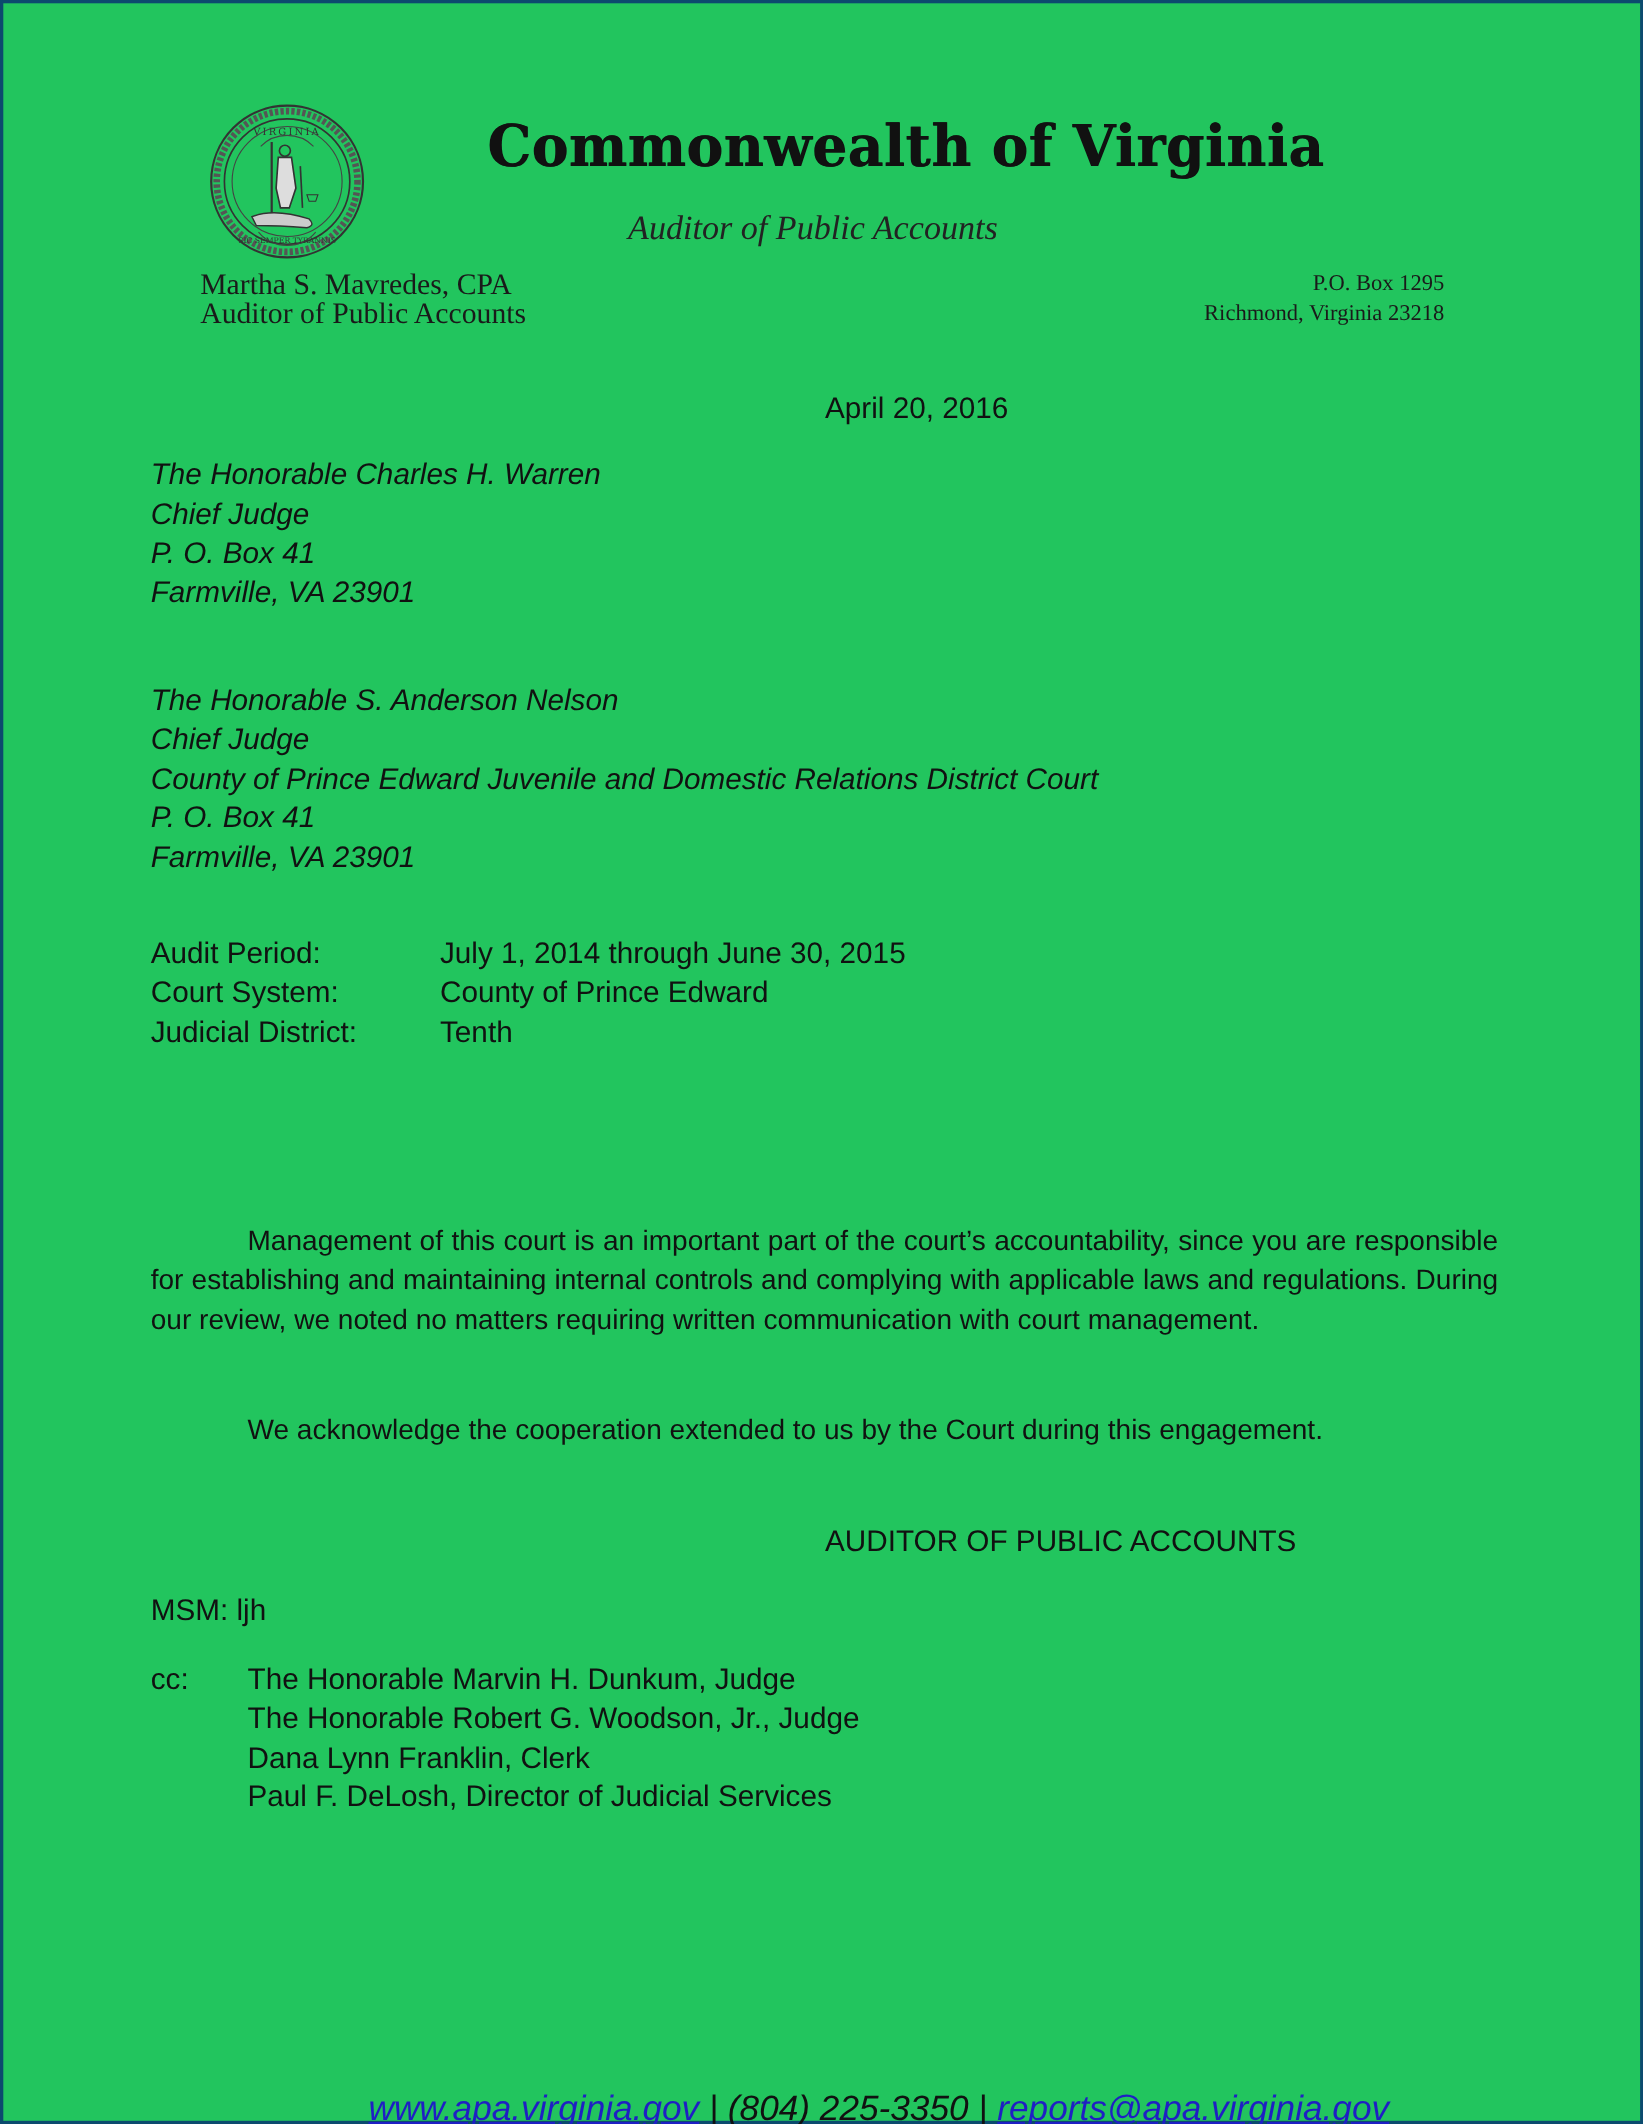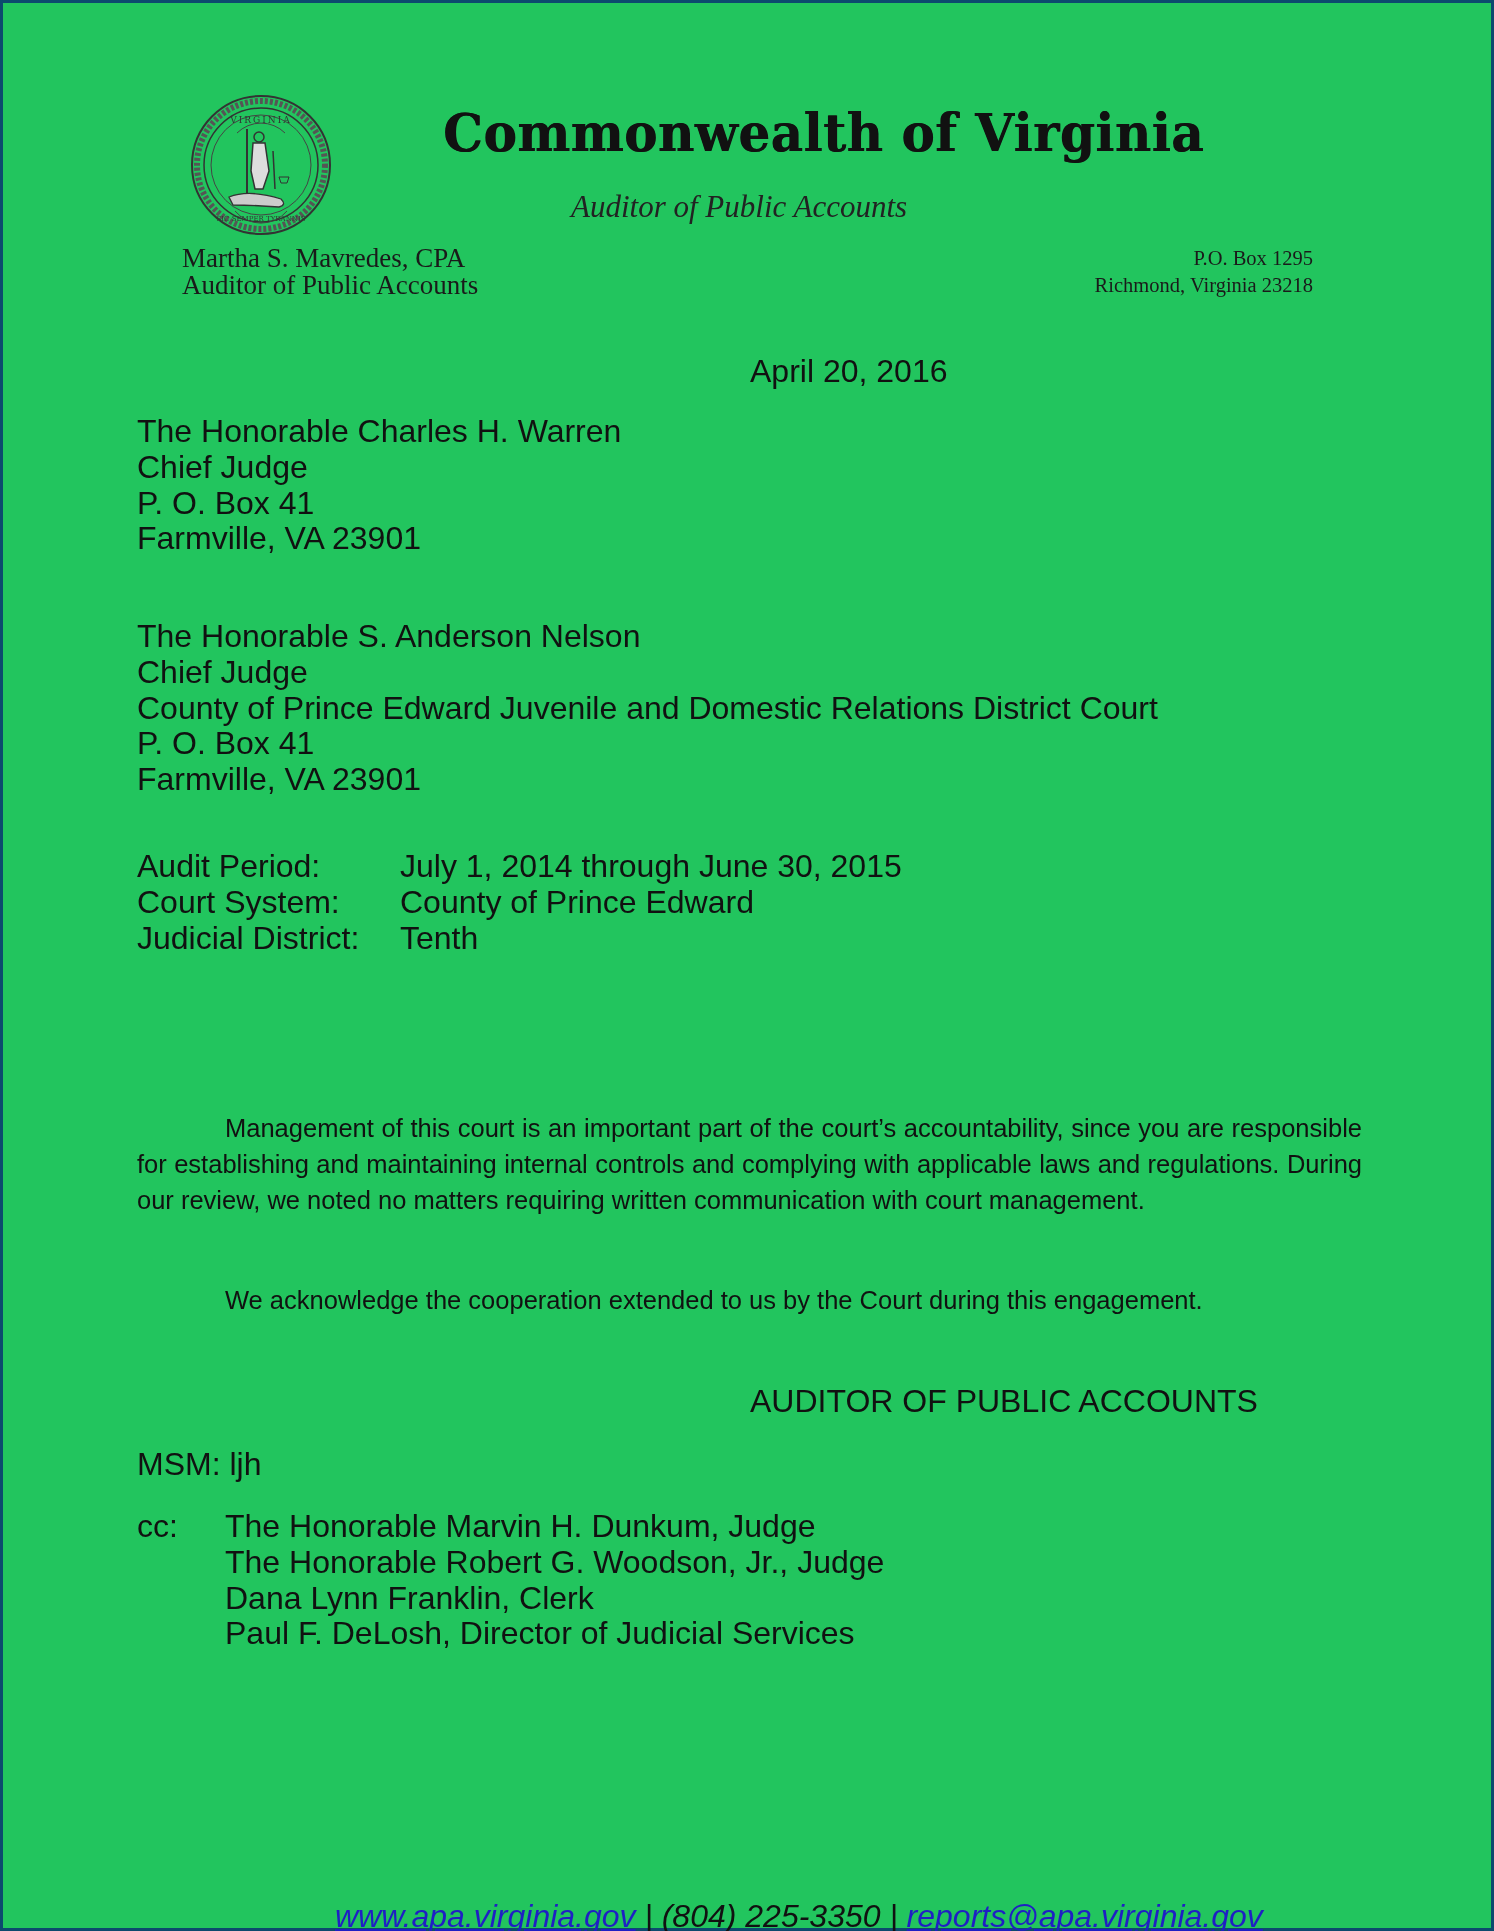--- a/index.html
+++ b/index.html
@@ -21,26 +21,26 @@
       font-family: "DejaVu Serif", "Liberation Serif", serif;
       font-weight: bold; font-size: 50px; letter-spacing: 0.5px;
       color: #111; transform: scaleY(1.05);
       text-shadow: 0.6px 0 0 #111;
     }
     .subtitle { left: 568px; top: 186px; font-size: 31px; font-style: italic; color: #222; }
     .hdr-left { left: 179px; top: 242px; font-size: 27px; line-height: 27px; }
     .hdr-right { right: 178px; top: 242px; font-size: 20.5px; line-height: 27px; text-align: right; }
 
     
-    .body-text { font-size: 32px; line-height: 35.8px; }
+    .body-text { font-size: 27px; line-height: 35.8px; }
     .date { left: 747px; top: 351px; }
     .addr { left: 134px; }
     .addr1 { top: 411px; }
     .addr2 { top: 616px; }
-    .addr div { height: 35.8px; }
+    .addr div { height: 35.8px; font-style: italic; }
 
     .info { left: 134px; top: 846px; }
     .info .row { height: 35.8px; position: relative; }
     .info .lbl { position: absolute; left: 0; }
     .info .val { position: absolute; left: 263px; }
 
     .para {
       position: absolute; left: 134px; width: 1225px;
       white-space: normal; text-align: justify; text-indent: 88px;
       font-size: 25.5px; line-height: 35.8px;

